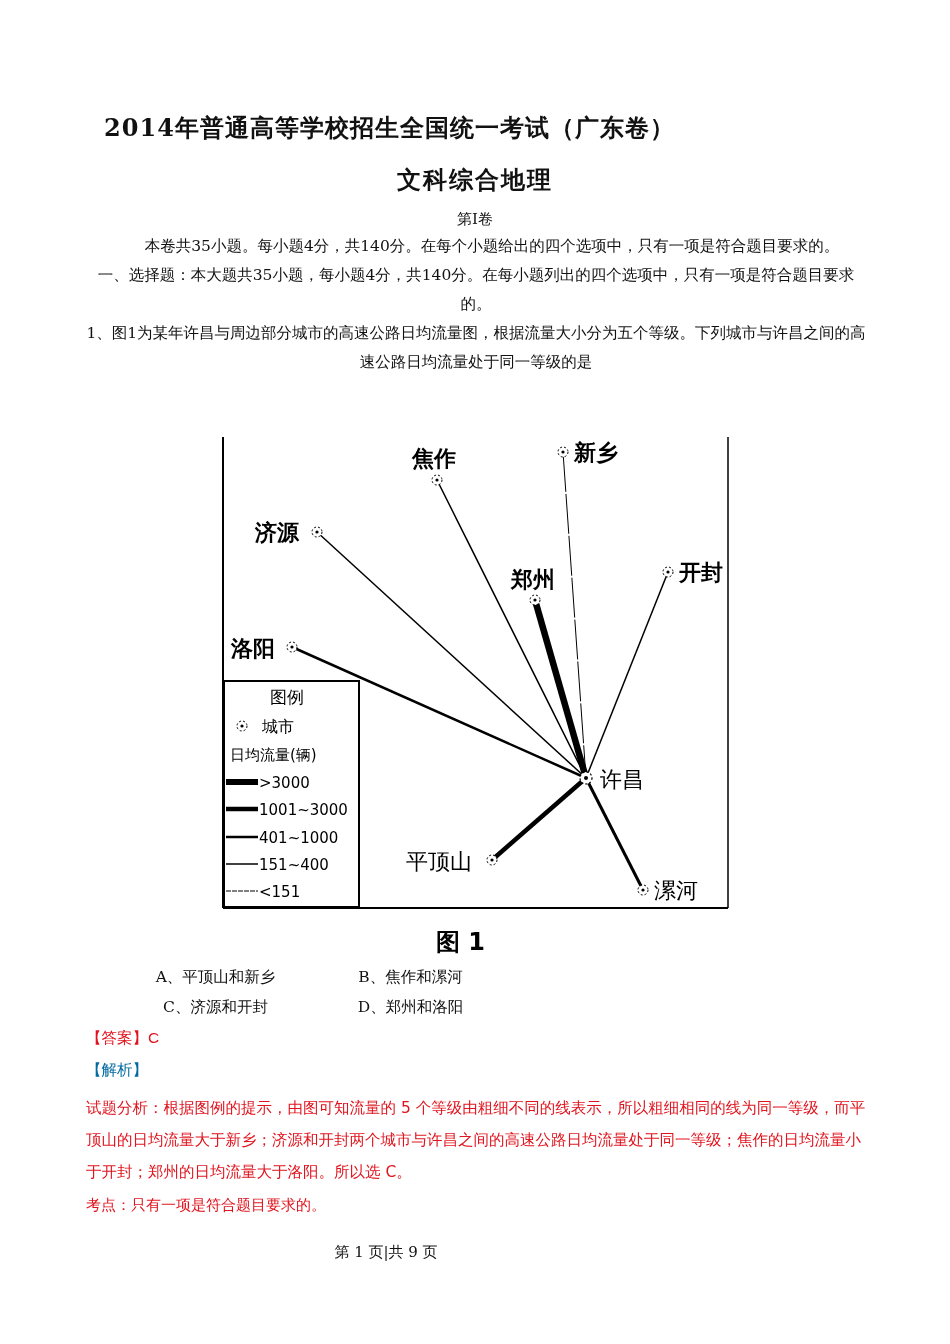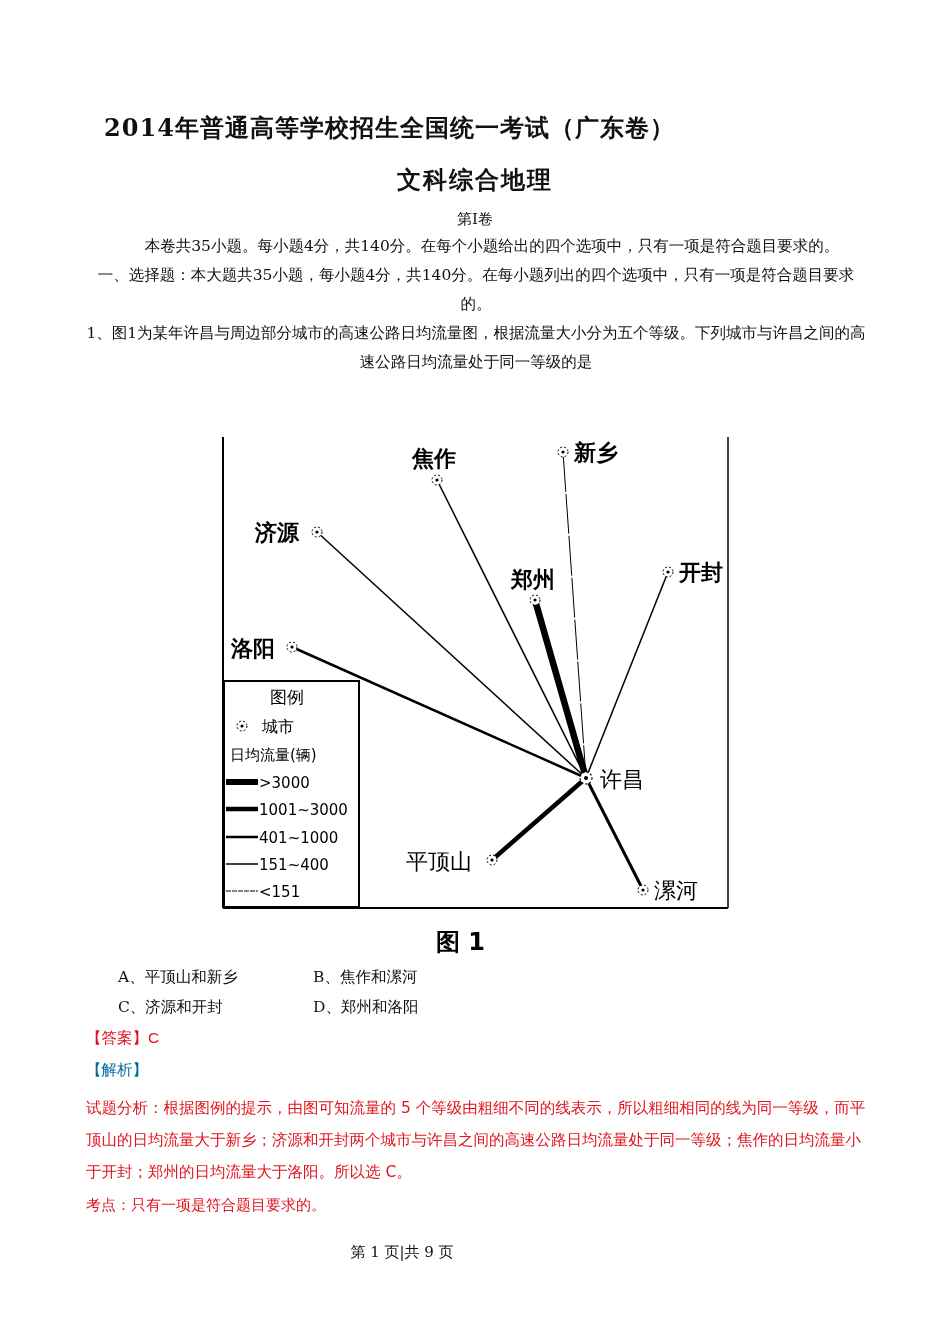--- a/index.html
+++ b/index.html
@@ -10,26 +10,26 @@
   .subtitle { position:absolute; left:0; width:950px; top:164px; text-align:center;
               font-size:24px; font-weight:bold; letter-spacing:2px; }
   .section { position:absolute; left:0; width:950px; top:210px; text-align:center; font-size:15px; }
   .para { position:absolute; left:86px; width:780px; font-size:15.5px; line-height:29px;text-align:center; }
   .p1 { top:232px; text-indent:32px; }
   .p2 { top:261px; }
   .p3 { top:319px; }
   .figure { position:absolute; left:215px; top:420px; width:520px; height:540px; }
   .options { position:absolute; left:118px; top:962px; font-size:15.5px; line-height:30px; }
   .opt-row { display:flex; }
-  .opt { width:195px; }
+  .opt { width:195px;text-align:center; }
   .answer { position:absolute; left:86px; top:1028px; color:#e0141e; font-size:15.5px; font-family:Liberation Sans, sans-serif; }
   .analysis-h { position:absolute; left:86px; top:1060px; color:#0369a1; font-size:15.5px; font-family:"DejaVu Sans","Liberation Sans",sans-serif; }
   .analysis { position:absolute; left:86px; width:790px; top:1092px; color:#e0141e; font-size:15.5px; line-height:32px; font-family:"DejaVu Sans","Liberation Sans",sans-serif; }
   .kaodian { position:absolute; left:86px; top:1196px; color:#e0141e; font-size:15px; }
-  .footer { position:absolute; left:16px; width:772px; top:1243px; text-align:center; font-size:15px; }
+  .footer { position:absolute; left:0; width:772px; top:1243px; text-align:center; font-size:15px; }
   svg text { font-family:"DejaVu Sans","Liberation Sans",sans-serif; }
 </style>
 </head>
 <body>
 
 <div class="title">2014年普通高等学校招生全国统一考试（广东卷）</div>
 <div class="subtitle">文科综合地理</div>
 <div class="section">第Ⅰ卷</div>
 
 <div class="para p1">本卷共35小题。每小题4分，共140分。在每个小题给出的四个选项中，只有一项是符合题目要求的。</div>

